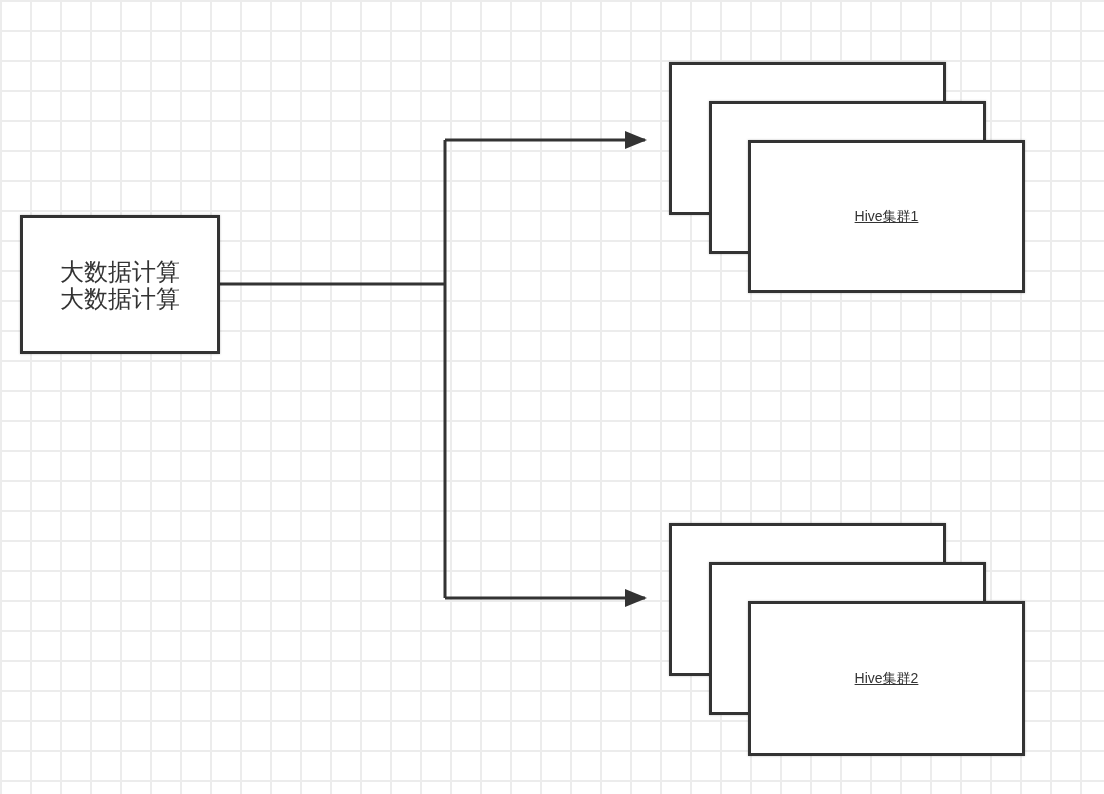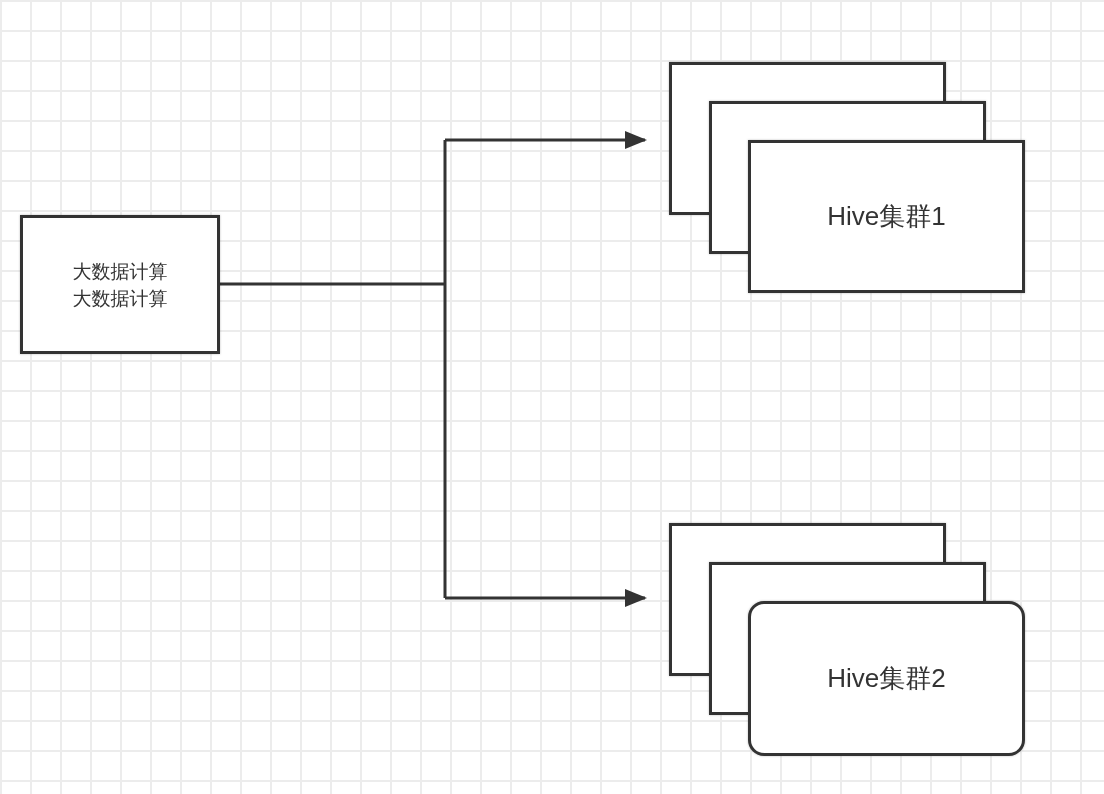--- a/index.html
+++ b/index.html
@@ -40,43 +40,44 @@
   }
   .scheduler {
     left: 20px;
     top: 215px;
     width: 200px;
     height: 139px;
     display: flex;
     flex-direction: column;
     align-items: center;
     justify-content: center;
-    font-size: 19px;
+    font-size: 24px;
     line-height: 27px;
     text-align: center;
   }
   .card {
     width: 277px;
     height: 153px;
   }
   .card-label {
     display: flex;
     align-items: center;
     justify-content: center;
-    font-size: 26px;
+    font-size: 14px;
     text-align: center;
+    text-decoration: underline;
   }
   
   .stack1-back  { left: 669px; top: 62px;  }
   .stack1-mid   { left: 709px; top: 101px; }
   .stack1-front { left: 748px; top: 140px; }
   
   .stack2-back  { left: 669px; top: 523px; }
   .stack2-mid   { left: 709px; top: 562px; }
-  .stack2-front { left: 748px; top: 601px; height: 155px; border-radius: 16px; }
+  .stack2-front { left: 748px; top: 601px; height: 155px; }
 </style>
 </head>
 <body>
 
 <div class="canvas">
 
   <svg class="connector-layer" viewBox="0 0 1104 794" xmlns="http://www.w3.org/2000/svg">
     <defs>
       <marker id="arrowhead" markerUnits="userSpaceOnUse" markerWidth="26" markerHeight="20" refX="20" refY="9" orient="auto">
         <path d="M0,0 L22,9 L0,18 z" fill="#333333"></path>

